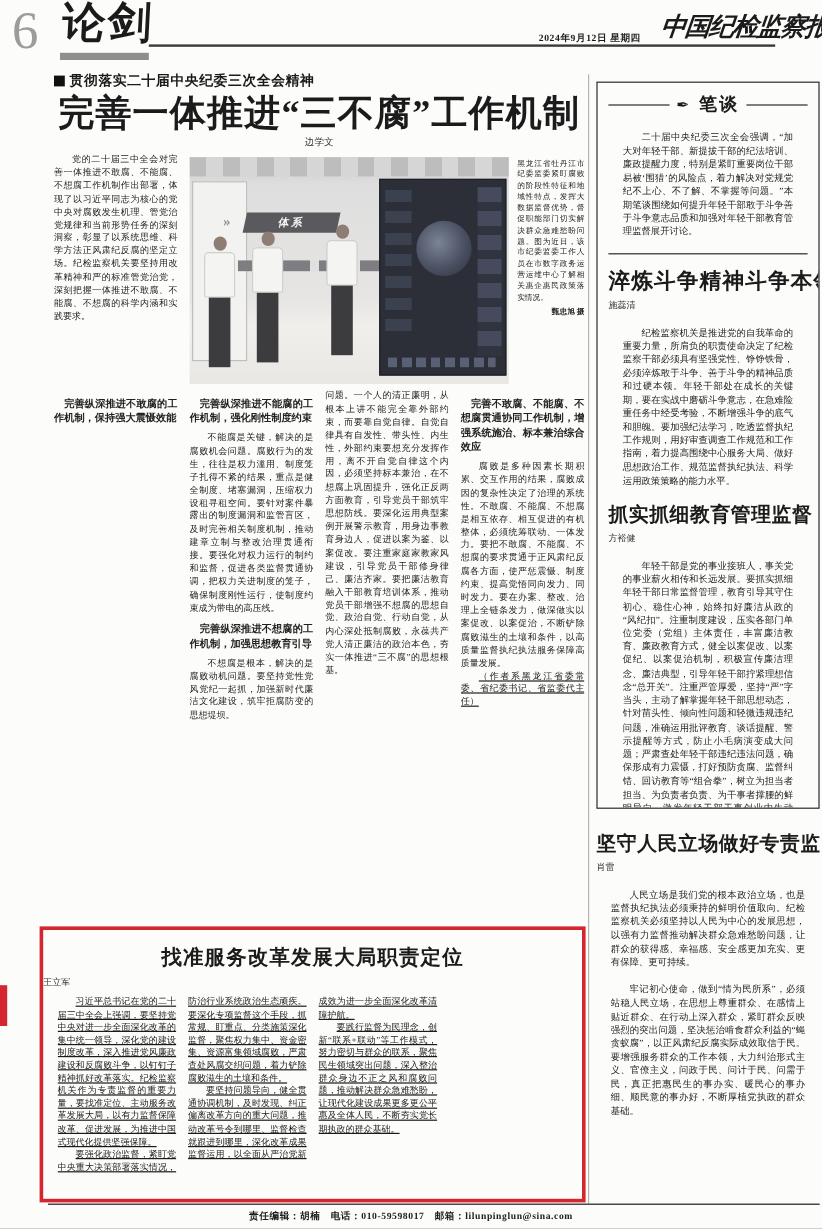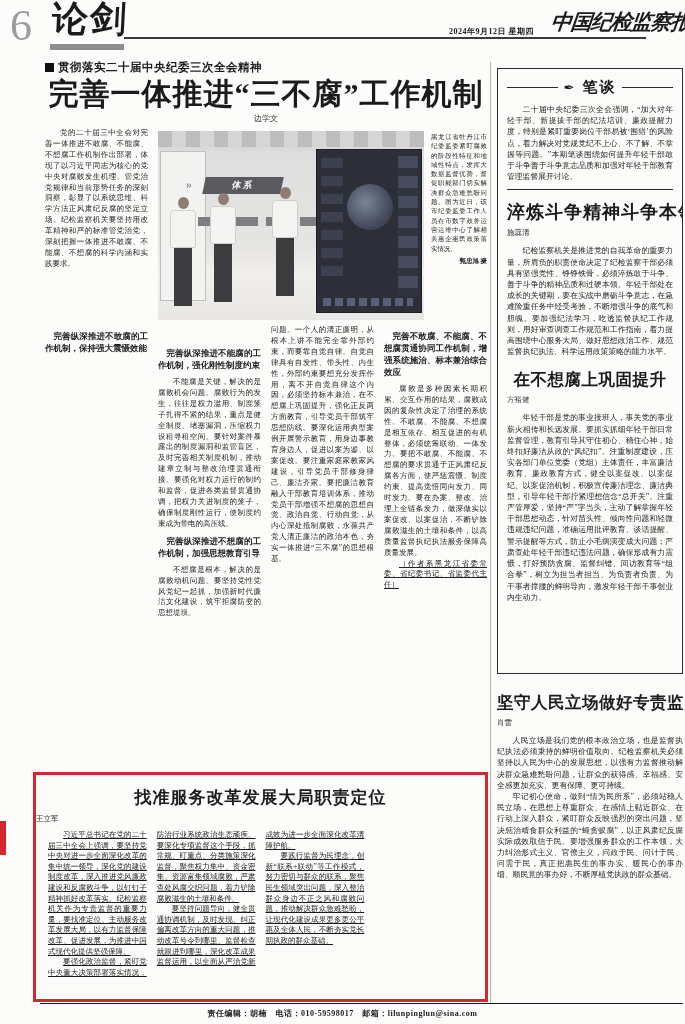--- a/index.html
+++ b/index.html
@@ -18,21 +18,21 @@
   
   .kicker{position:absolute;left:45px;top:60px;font-size:11.5px;font-weight:bold;letter-spacing:.5px;}
   .kicker .sq{display:inline-block;width:9px;height:9px;background:#111;margin-right:4px;vertical-align:-1px;}
   .headline{position:absolute;left:45px;top:74px;width:442px;text-align:center;font-size:30px;font-weight:bold;letter-spacing:1px;white-space:nowrap;}
   .byline-main{position:absolute;left:45px;top:113px;width:442px;text-align:center;font-size:8px;color:#333;}
   .bodytext{font-size:7.5px;line-height:10.9px;text-align:justify;color:#222;}
   .bodytext p{margin:0;text-indent:2em;}
   .col{position:absolute;overflow:hidden;}
   .col-lead{left:45px;top:128px;width:103px;height:194px;}
   .col1{left:45px;top:325px;width:103px;height:443px;}
-  .col2{left:158px;top:342px;width:103px;height:443px;}
+  .col2{left:158px;top:325px;width:103px;height:443px;}
   .col3{left:271px;top:325px;width:103px;height:443px;}
   .col4{left:384px;top:325px;width:103px;height:443px;}
   .subhead{font-size:8.5px;line-height:12px;font-weight:bold;text-align:justify;text-indent:1em;margin:5px 0 6px 0;}
   .attribution{font-size:7.5px;line-height:10.9px;text-align:justify;margin-top:4px;text-decoration:underline;}
   
   .photo{position:absolute;left:158px;top:131px;width:266px;height:189px;background:linear-gradient(#c9c9c9 0%,#dedede 12%,#e6e5e3 62%,#f1efec 75%,#e9e7e4 100%);overflow:hidden;}
   .photo .ceiling{position:absolute;left:0;top:0;width:100%;height:16px;background:repeating-linear-gradient(90deg,#bdbdbd 0 14px,#d6d6d6 14px 28px);}
   .photo .door{position:absolute;left:2px;top:20px;width:44px;height:148px;background:#f2f2f0;border:1px solid #bfbfbf;}
   .photo .banner{position:absolute;left:46px;top:46px;width:78px;height:17px;background:#5a5a5e;transform:skewX(-12deg);color:#f5f5f5;font-size:9px;font-weight:bold;text-align:center;line-height:17px;letter-spacing:2px;}
   .photo .chev{position:absolute;left:28px;top:46px;color:#8a8a8e;font-size:12px;font-weight:bold;}
@@ -50,21 +50,21 @@
   .caption .credit{display:block;text-align:right;font-weight:bold;margin-top:3px;}
   
   .vrule{position:absolute;left:490px;top:62px;width:1px;height:941px;background:#b5b5b2;}
   
   .bitan-box{position:absolute;left:497px;top:68px;width:186px;height:606px;border:1px solid #2b2b2b;box-sizing:border-box;padding:7px 9px;overflow:hidden;}
   .bitan-head{display:flex;align-items:center;gap:6px;margin:2px 0 7px;}
   .bitan-head .rule{flex:1;height:1px;background:#2b2b2b;}
   .bitan-head .label{font-size:15px;font-weight:bold;letter-spacing:2px;}
   .bitan-head .pen{font-size:13px;margin-right:2px;}
   .sbody{font-size:7.8px;line-height:11.2px;text-align:justify;color:#222;}
-  .sbody p{margin:0;text-indent:2em;}
+  .sbody p{margin:12px;text-indent:2em;}
   .intro-rule{height:1px;background:#2b2b2b;margin:7px 0 2px;}
   .sb-title{font-size:18px;font-weight:bold;text-align:center;letter-spacing:1px;margin:10px 0 4px;white-space:nowrap;}
   .sb-title2{font-size:16.5px;font-weight:bold;text-align:center;letter-spacing:.5px;margin:12px 0 4px;white-space:nowrap;}
   .sb-author{font-size:7.5px;text-align:left;margin:0 0 7px;color:#333;}
   .side-article{position:absolute;left:497px;top:680px;width:186px;height:322px;overflow:hidden;}
   
   .feature{position:absolute;left:33px;top:772px;width:455px;height:230px;border:3px solid #d4262e;box-sizing:border-box;background:#fcfcfa;overflow:hidden;}
   .feature .ftitle{margin-top:11px;text-align:center;font-size:17px;font-weight:bold;letter-spacing:1px;white-space:nowrap;}
   .feature .fby{font-size:7.5px;color:#333;margin:5px 0 6px;}
   .feature .fbody{margin:0 12px;height:150px;column-count:4;column-gap:10px;column-fill:auto;font-size:7.5px;line-height:10.6px;text-align:justify;overflow:hidden;text-decoration:underline;}
@@ -156,21 +156,21 @@
     </div>
     <div class="sbody">
       <p>二十届中央纪委三次全会强调，“加大对年轻干部、新提拔干部的纪法培训、廉政提醒力度，特别是紧盯重要岗位干部易被‘围猎’的风险点，着力解决对党规党纪不上心、不了解、不掌握等问题。”本期笔谈围绕如何提升年轻干部敢于斗争善于斗争意志品质和加强对年轻干部教育管理监督展开讨论。</p>
     </div>
     <div class="intro-rule"></div>
     <div class="sb-title">淬炼斗争精神斗争本领</div>
     <div class="sb-author">施蕊清</div>
     <div class="sbody">
       <p>纪检监察机关是推进党的自我革命的重要力量，所肩负的职责使命决定了纪检监察干部必须具有坚强党性、铮铮铁骨，必须淬炼敢于斗争、善于斗争的精神品质和过硬本领。年轻干部处在成长的关键期，要在实战中磨砺斗争意志，在急难险重任务中经受考验，不断增强斗争的底气和胆魄。要加强纪法学习，吃透监督执纪工作规则，用好审查调查工作规范和工作指南，着力提高围绕中心服务大局、做好思想政治工作、规范监督执纪执法、科学运用政策策略的能力水平。</p>
     </div>
-    <div class="sb-title2">在不想腐上巩固提升</div>
+    <div class="sb-title2">抓实抓细教育管理监督</div>
     <div class="sb-author">方裕健</div>
     <div class="sbody">
       <p>年轻干部是党的事业接班人，事关党的事业薪火相传和长远发展。要抓实抓细年轻干部日常监督管理，教育引导其守住初心、稳住心神，始终扣好廉洁从政的“风纪扣”。注重制度建设，压实各部门单位党委（党组）主体责任，丰富廉洁教育、廉政教育方式，健全以案促改、以案促纪、以案促治机制，积极宣传廉洁理念、廉洁典型，引导年轻干部拧紧理想信念“总开关”。注重严管厚爱，坚持“严”字当头，主动了解掌握年轻干部思想动态，针对苗头性、倾向性问题和轻微违规违纪问题，准确运用批评教育、谈话提醒、警示提醒等方式，防止小毛病演变成大问题；严肃查处年轻干部违纪违法问题，确保形成有力震慑，打好预防贪腐、监督纠错、回访教育等“组合拳”，树立为担当者担当、为负责者负责、为干事者撑腰的鲜明导向，激发年轻干部干事创业内生动力。</p>
     </div>
   </div>
 
   <div class="side-article">
     <div class="sb-title2">坚守人民立场做好专责监督</div>
     <div class="sb-author">肖雷</div>
     <div class="sbody">

